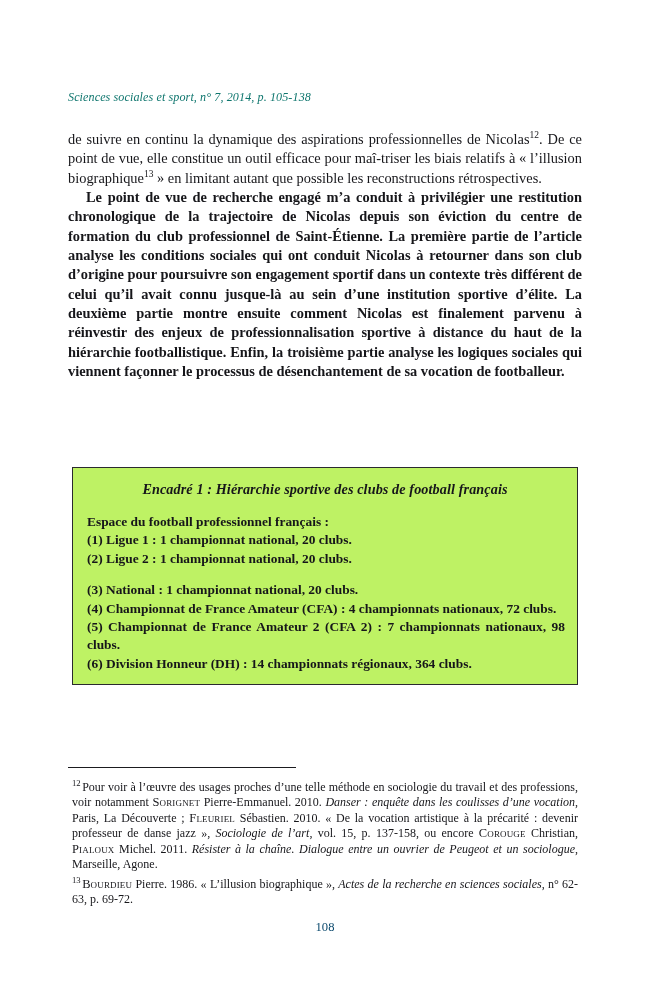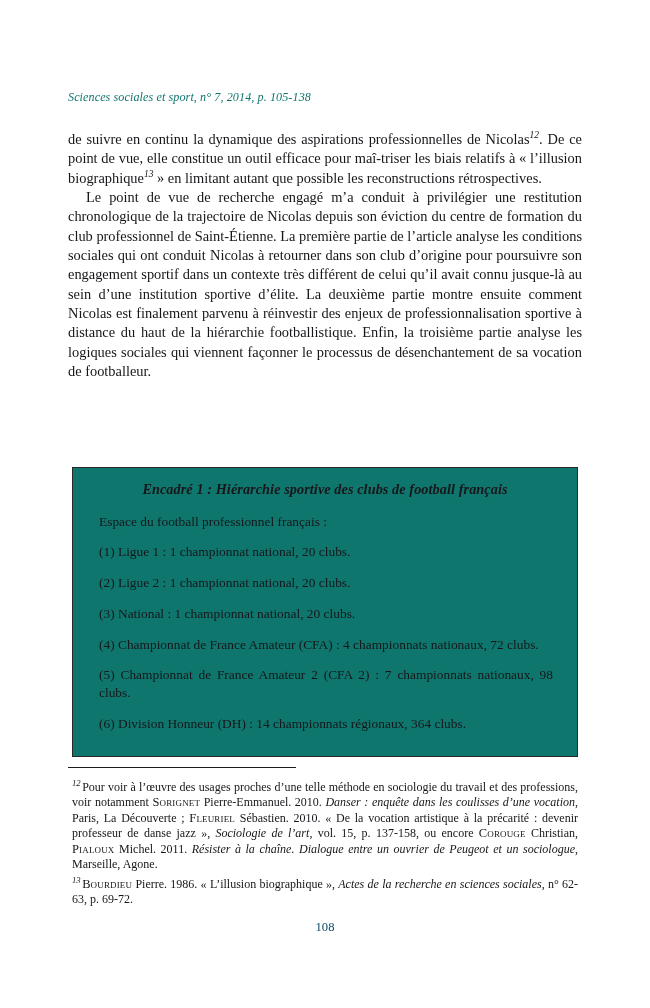--- a/index.html
+++ b/index.html
@@ -48,61 +48,61 @@
     margin: 0;
     font-size: 14.4px;
     line-height: 19.35px;
     text-align: justify;
     text-justify: inter-word;
     hyphens: manual;
     -webkit-hyphens: manual;
   }
   p.body.indent {
     text-indent: 18px;
+    font-weight: bold;
   }
   sup.fn {
     font-size: 0.66em;
     vertical-align: super;
     line-height: 0;
-    font-style: italic;
   }
 
   
   .encadre {
     position: absolute;
     left: 72px;
     top: 467px;
     width: 506px;
     box-sizing: border-box;
     border: 1px solid #2a2a2e;
-    background: #0f766e;
+    background: #bef264;
     padding: 9px 10px 11px 10px;
   }
   .encadre-title {
     font-weight: bold;
     font-style: italic;
     font-size: 14.2px;
     text-align: center;
     line-height: 20px;
     margin: 2px 0 14px 0;
     letter-spacing: 0.1px;
   }
   .encadre-group {
     margin: 0 0 13px 0;
   }
   .encadre-group:last-child {
     margin-bottom: 0;
   }
   .encadre-line {
-    font-weight: normal;
+    font-weight: bold;
     font-size: 13.4px;
     line-height: 18.4px;
     text-align: justify;
     text-justify: inter-word;
-    margin: 12px;
+    margin: 0;
     padding: 0 2px 0 4px;
   }
   .encadre-line.nojust {
     text-align: left;
   }
 
   
   .fn-rule {
     position: absolute;
     left: 68px;

